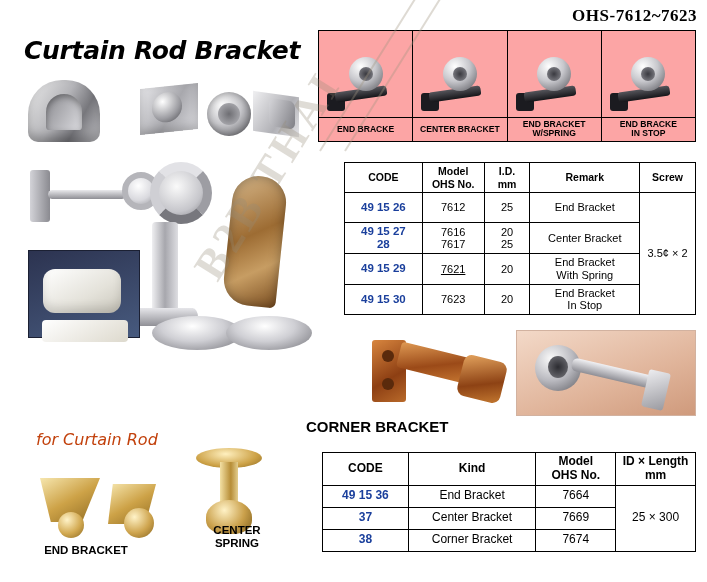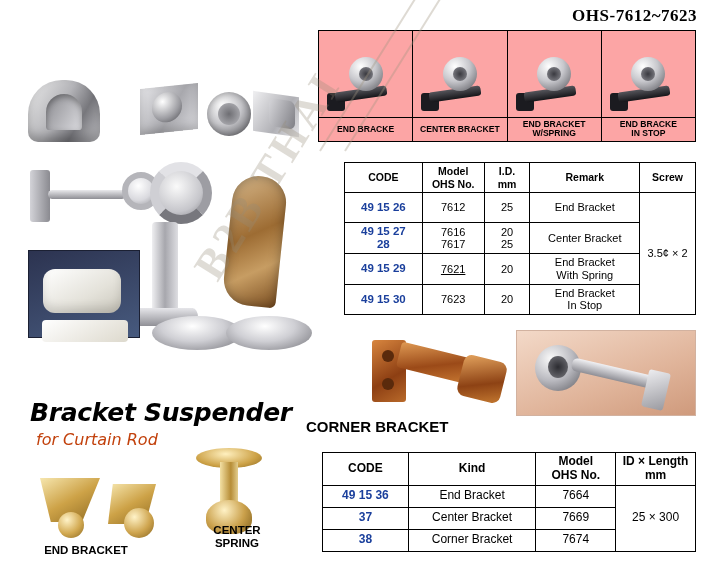--- a/index.html
+++ b/index.html
@@ -292,21 +292,21 @@
     border-radius:3px; transform:rotate(13deg);
   }
 </style>
 </head>
 <body>
 
 <div class="page">
 
   <div class="catalog-code">OHS-7612~7623</div>
 
-  <div class="h-main" id="title-suspender">Bracket Suspender</div>
+  <div class="h-main" id="title-curtain">Curtain Rod Bracket</div>
   <div class="h-sub">for Curtain Rod</div>
 
   <div class="art" id="art-u-bracket"></div>
   <div class="art" id="art-sq-bracket"></div>
   <div class="art" id="art-ring-a"></div>
   <div class="art" id="art-plate-b"></div>
   <div class="art" id="art-wall-arm"></div>
   <div class="art" id="art-ring-c"></div>
   <div class="art" id="art-big-ring"></div>
   <div class="art" id="art-pedestal"></div>

